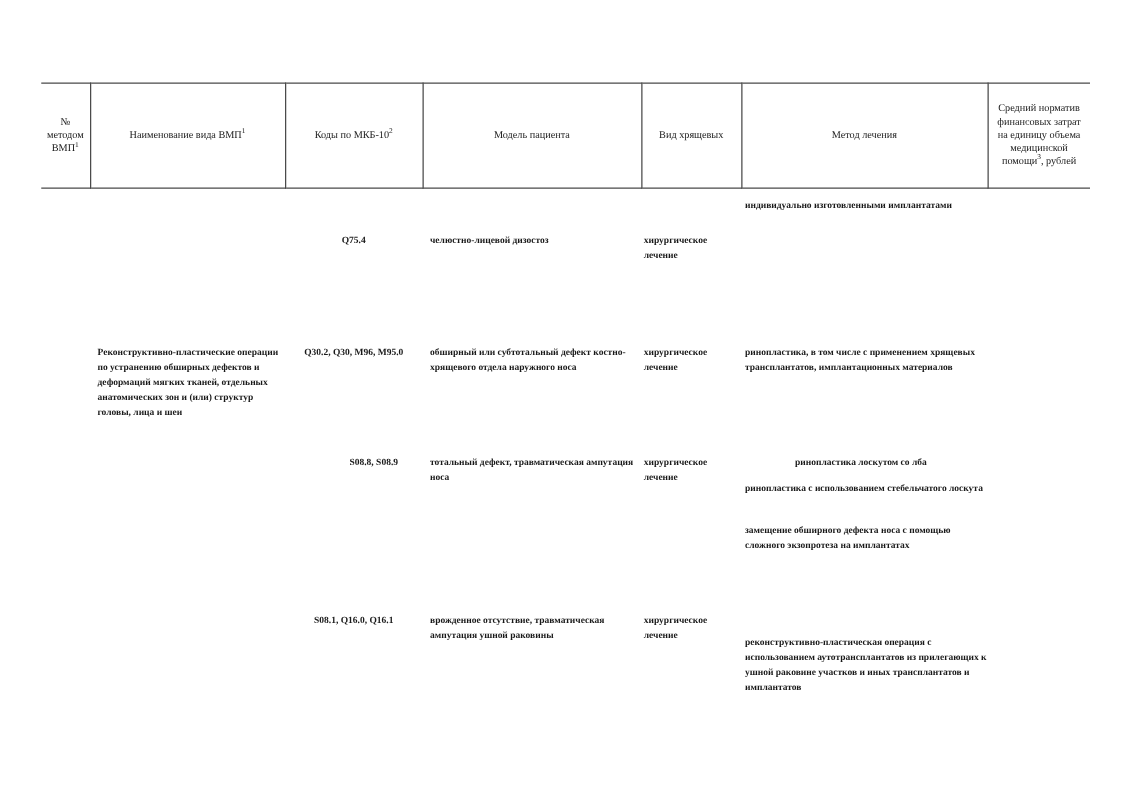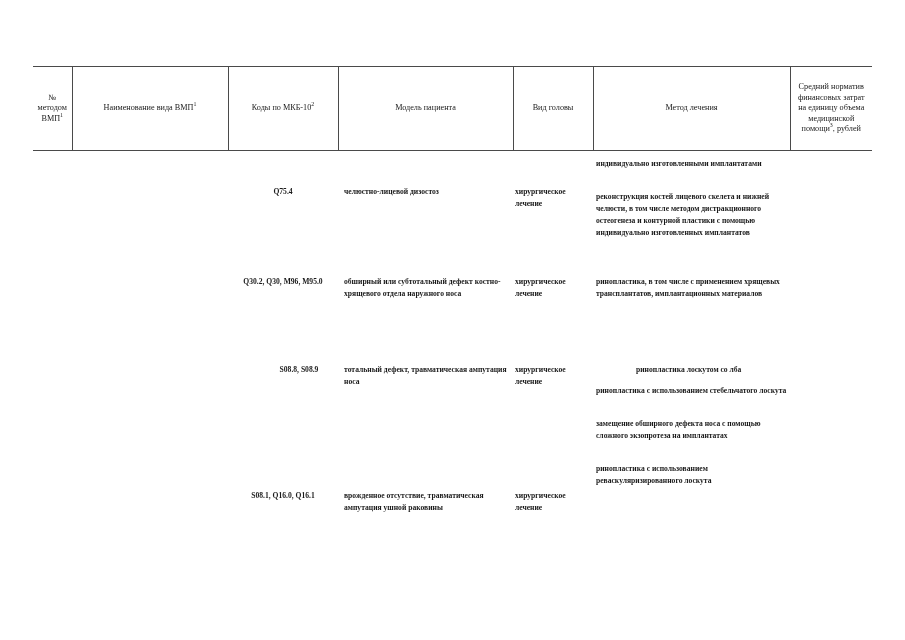--- a/index.html
+++ b/index.html
@@ -97,48 +97,48 @@
       <col class="c-kind">
       <col class="c-method">
       <col class="c-norm">
     </colgroup>
     <thead>
       <tr>
         <th class="first"><span>№ методом ВМП</span><sup>1</sup></th>
         <th><span>Наименование вида ВМП</span><sup>1</sup></th>
         <th><span>Коды по МКБ-10</span><sup>2</sup></th>
         <th><span>Модель пациента</span></th>
-        <th><span>Вид головы</span></th>
+        <th><span>Вид хрящевых</span></th>
         <th><span>Метод лечения</span></th>
         <th class="last"><span>Средний норматив финансовых затрат на единицу объема медицинской помощи</span><sup>3</sup><span>, рублей</span></th>
       </tr>
     </thead>
   </table>
 
   <div class="body-layer">
 
+    <div class="tb" style="left:39px; top:131px; width:150px; padding:0 6px;">Реконструктивно-пластические операции по устранению обширных дефектов и деформаций мягких тканей, отдельных анатомических зон и (или) структур головы, лица и шеи</div>
 
     <div class="tb center" style="left:195px; top:41px; width:110px;">Q75.4</div>
     <div class="tb" style="left:305px; top:41px; width:175px; padding:0 8px 0 6px;">челюстно-лицевой дизостоз</div>
     <div class="tb" style="left:480px; top:41px; width:78px; padding:0 2px;">хирургическое лечение</div>
     <div class="tb" style="left:558px; top:13px; width:197px; padding:0 10px 0 5px;">индивидуально изготовленными имплантатами</div>
-    <div class="tb" style="left:558px; top:46px; width:197px; padding:0 10px 0 5px;">реконструкция костей лицевого скелета и нижней челюсти, в том числе методом дистракционного остеогенеза и контурной пластики с помощью индивидуально изготовленных имплантатов</div>
 
     <div class="tb center" style="left:195px; top:131px; width:110px;">Q30.2, Q30, M96, M95.0</div>
     <div class="tb" style="left:305px; top:131px; width:175px; padding:0 8px 0 6px;">обширный или субтотальный дефект костно-хрящевого отдела наружного носа</div>
     <div class="tb" style="left:480px; top:131px; width:78px; padding:0 2px;">хирургическое лечение</div>
     <div class="tb" style="left:558px; top:131px; width:197px; padding:0 10px 0 5px;">ринопластика, в том числе с применением хрящевых трансплантатов, имплантационных материалов</div>
 
     <div class="tb center" style="left:211px; top:219px; width:110px;">S08.8, S08.9</div>
     <div class="tb" style="left:305px; top:219px; width:175px; padding:0 8px 0 6px;">тотальный дефект, травматическая ампутация носа</div>
     <div class="tb" style="left:480px; top:219px; width:78px; padding:0 2px;">хирургическое лечение</div>
     <div class="tb" style="left:558px; top:219px; width:197px; padding:0 10px 0 5px;margin-left:40px;">ринопластика лоскутом со лба</div>
     <div class="tb" style="left:558px; top:273px; width:197px; padding:0 10px 0 5px;">замещение обширного дефекта носа с помощью сложного экзопротеза на имплантатах</div>
     <div class="tb" style="left:558px; top:240px; width:197px; padding:0 10px 0 5px;">ринопластика с использованием стебельчатого лоскута</div>
-    <div class="tb" style="left:558px; top:318px; width:197px; padding:0 10px 0 5px;">ринопластика с использованием реваскуляризированного лоскута</div>
 
     <div class="tb center" style="left:195px; top:345px; width:110px;">S08.1, Q16.0, Q16.1</div>
     <div class="tb" style="left:305px; top:345px; width:175px; padding:0 8px 0 6px;">врожденное отсутствие, травматическая ампутация ушной раковины</div>
     <div class="tb" style="left:480px; top:345px; width:78px; padding:0 2px;">хирургическое лечение</div>
+    <div class="tb" style="left:558px; top:363px; width:197px; padding:0 10px 0 5px;">реконструктивно-пластическая операция с использованием аутотрансплантатов из прилегающих к ушной раковине участков и иных трансплантатов и имплантатов</div>
 
   </div>
 
 </div>
 
 </body></html>

